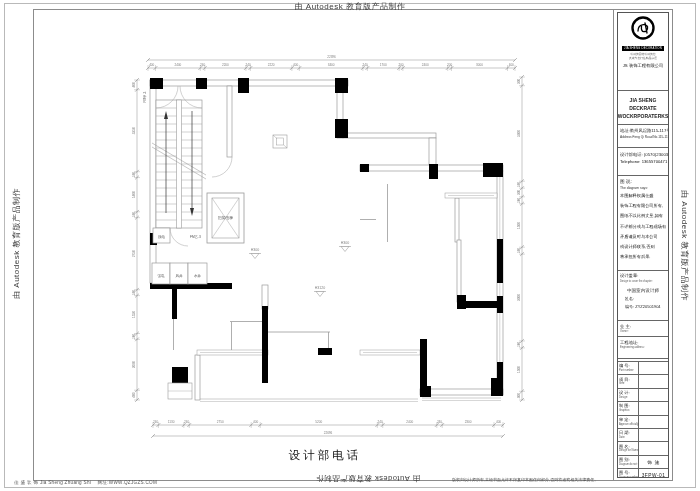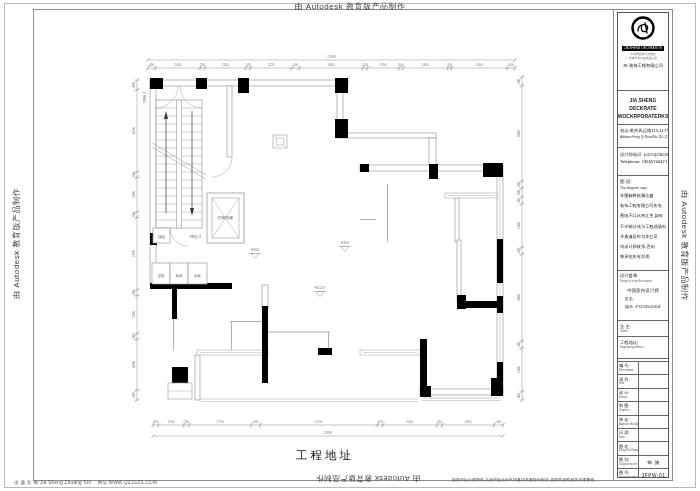--- a/index.html
+++ b/index.html
@@ -71,21 +71,21 @@
 <div class="abs banner" id="banner-top">由 Autodesk 教育版产品制作</div>
 <div class="abs banner" id="banner-left">由 Autodesk 教育版产品制作</div>
 <div class="abs banner" id="banner-right">由 Autodesk 教育版产品制作</div>
 <div class="abs banner" id="banner-bottom">由 Autodesk 教育版产品制作</div>
 <div class="abs" id="copyright-note">版权归设计师所有,未经书面允许不得复印本图任何部分,否则将追究相关法律责任。</div>
 <div class="abs" id="footer-company">
   <span>佳 盛 装 饰 Jia Sheng Zhuang Shi</span>
   &nbsp;&nbsp;&nbsp;<span>网址:WWW.QZJGZS.COM</span>
 </div>
 
-<div class="abs" id="drawing-title">工程地址</div>
+<div class="abs" id="drawing-title">设计部电话</div>
 
 <svg class="abs" id="plan-svg" width="570" height="405" viewBox="0 0 570 405">
   <g id="geom">
       <rect x="110" y="35" width="198" height="6" fill="#fff" stroke="#9a9a9a" stroke-width="0.7"></rect>
       <rect x="110" y="35" width="6" height="203" fill="#fff" stroke="#9a9a9a" stroke-width="0.7"></rect>
       <rect x="297" y="41" width="6" height="52" fill="#fff" stroke="#9a9a9a" stroke-width="0.7"></rect>
       <rect x="303" y="88" width="93" height="5" fill="#fff" stroke="#9a9a9a" stroke-width="0.7"></rect>
       <rect x="389" y="93" width="7" height="27" fill="#fff" stroke="#9a9a9a" stroke-width="0.7"></rect>
       <rect x="320" y="120" width="143" height="6" fill="#fff" stroke="#9a9a9a" stroke-width="0.7"></rect>
       <rect x="457" y="126" width="6" height="224" fill="#fff" stroke="#9a9a9a" stroke-width="0.7"></rect>

